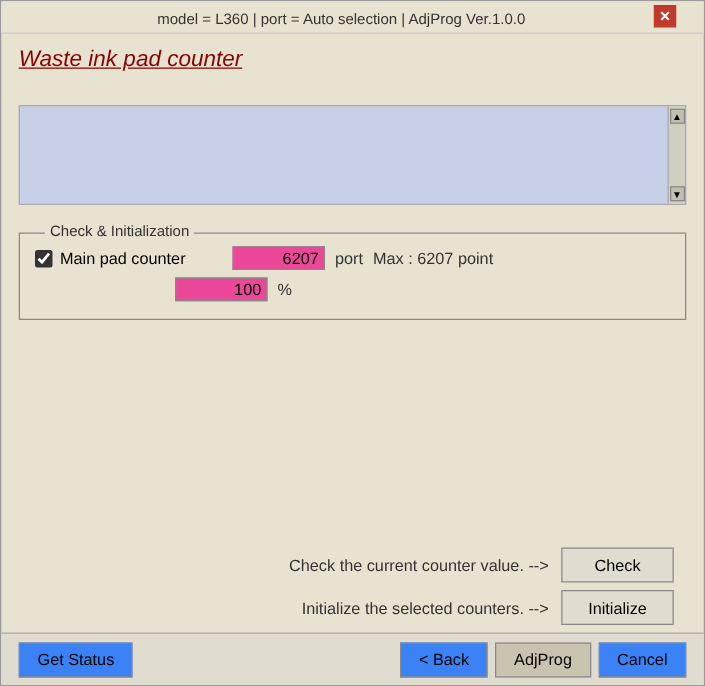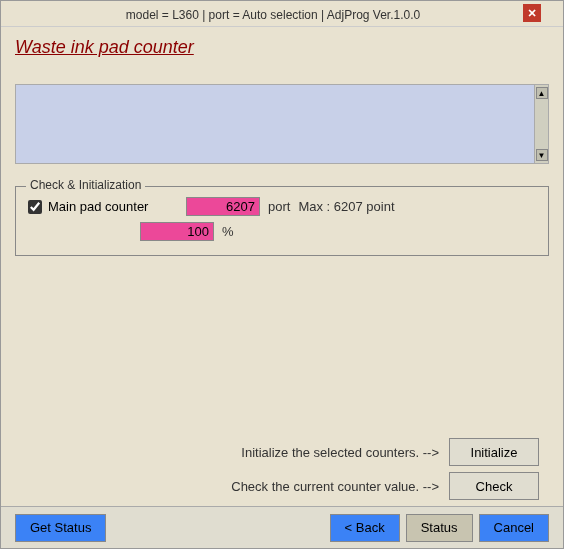--- a/index.html
+++ b/index.html
@@ -99,21 +99,21 @@
     .group-box {
       border: 1px solid #888;
       padding: 10px 12px 14px 12px;
       position: relative;
       flex-shrink: 0;
     }
 
     .group-box-legend {
       position: absolute;
       top: -9px;
-      left: 10px;
+      left: 20px;
       background: #e8e2d0;
       padding: 0 4px;
       font-size: 12px;
       color: #333;
     }
 
     .counter-row {
       display: flex;
       align-items: center;
       gap: 8px;
@@ -278,34 +278,34 @@
       <div class="counter-percent-row">
         <input class="counter-input" type="text" value="100" style="">
         <span class="counter-unit">%</span>
       </div>
     </div>
 
     <div class="spacer"></div>
 
     <div class="action-area">
       <div class="action-row">
+        <span class="action-label">Check the current counter value.  --&gt;</span>
+        <button class="action-btn">Check</button>
+      </div>
+      <div class="action-row">
         <span class="action-label">Initialize the selected counters.  --&gt;</span>
         <button class="action-btn">Initialize</button>
-      </div>
-      <div class="action-row">
-        <span class="action-label">Check the current counter value.  --&gt;</span>
-        <button class="action-btn">Check</button>
       </div>
     </div>
 
   </div>
 
   <div class="footer-bar">
     <button class="footer-btn">Get Status</button>
     <div class="footer-spacer"></div>
     <div class="footer-nav">
       <button class="footer-btn">&lt; Back</button>
-      <button class="footer-btn finish">Status</button>
+      <button class="footer-btn finish">AdjProg</button>
       <button class="footer-btn">Cancel</button>
     </div>
   </div>
 
 </div>
 
 </body></html>

